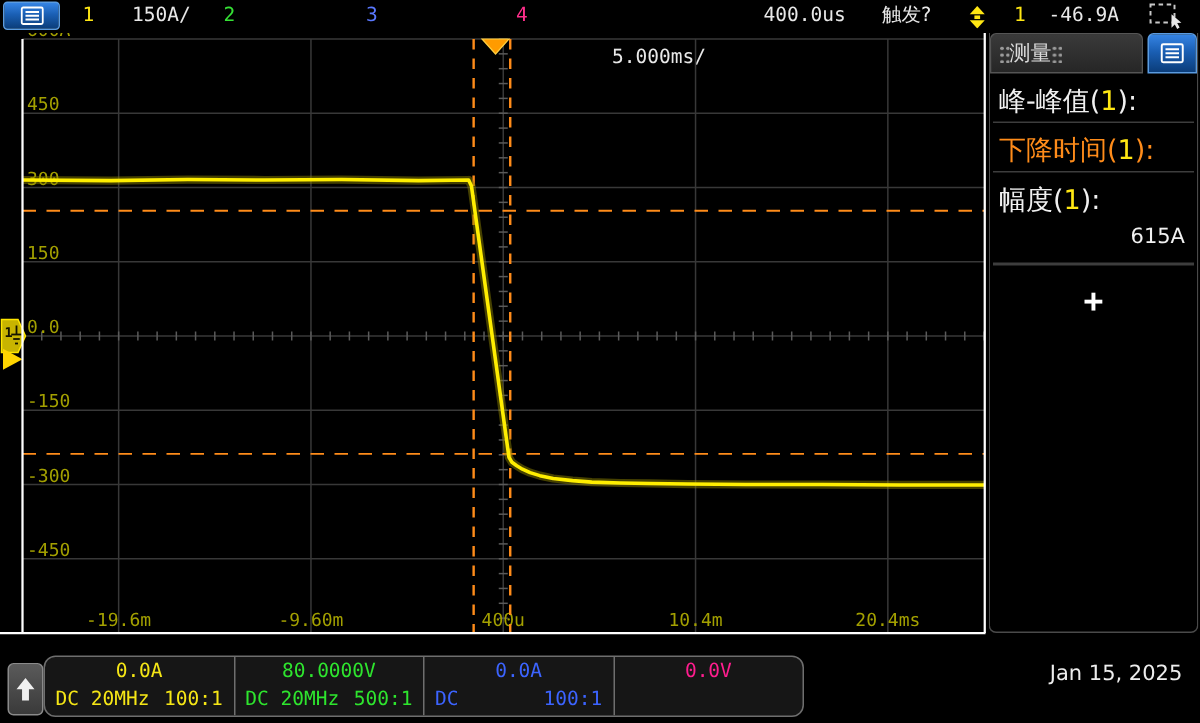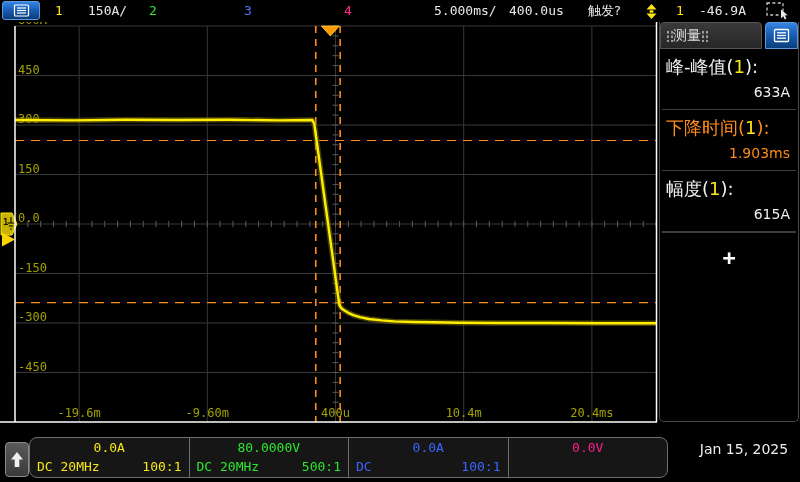--- a/index.html
+++ b/index.html
@@ -44,21 +44,21 @@
   .mrow.hl { color:#ff8c1a; }
   .sep { border-top:1px solid #3d3d3d; margin:0 2px; }
   .plusbtn { color:#fff; font-size:22px; font-weight:bold; text-align:center;
              margin-top:12px; cursor:pointer; }
 
   
   #bottombar { position:absolute; left:0; top:432px; width:800px; height:50px; background:#000; }
   .upbtn { position:absolute; left:5px; top:10px; width:24px; height:35px;
            background:linear-gradient(#5a5a5a,#3a3a3a); border:1px solid #8a8a8a;
            border-radius:4px; display:flex; align-items:center; justify-content:center; cursor:pointer; }
-  #chgroup { position:absolute; left:29px; top:5px; width:639px; height:41px;
+  #chgroup { position:absolute; left:29px; top:5px; width:507px; height:41px;
              border:1px solid #6e6e6e; border-radius:8px; background:#161616;
              display:flex; overflow:hidden; }
   .chbox { flex:1; padding:2px 7px 3px 7px; display:flex; flex-direction:column;
            justify-content:space-between; cursor:pointer; }
   .chbox + .chbox { border-left:1px solid #6e6e6e; }
   .chv { text-align:center; font-size:13px; }
   .chmeta { display:flex; justify-content:space-between; font-size:13px; }
   #clock { position:absolute; left:688px; top:8px; width:112px; text-align:center;
            color:#ededed; font-size:14px; line-height:18px; font-family:"DejaVu Sans",sans-serif; }
 </style>
@@ -72,21 +72,21 @@
       <line x1="4" y1="4" x2="13" y2="4" stroke="#fff" stroke-width="1.2"></line>
       <line x1="4" y1="6.5" x2="13" y2="6.5" stroke="#fff" stroke-width="1.2"></line>
       <line x1="4" y1="9" x2="13" y2="9" stroke="#fff" stroke-width="1.2"></line>
     </svg>
   </div>
   <span class="yel" style="left:55px;">1</span>
   <span class="wht" style="left:88px;">150A/</span>
   <span class="grn" style="left:149px;">2</span>
   <span class="blu" style="left:244px;">3</span>
   <span class="mag" style="left:344px;">4</span>
-  <span class="wht" style="left:434px;">5.000ms/</span>
+  <span class="wht" style="left:408px;margin-top:28px;">5.000ms/</span>
   <span class="wht" style="left:509px;">400.0us</span>
   <span class="wht" style="left:588px;font-family:'DejaVu Sans',sans-serif;">触发?</span>
   <span style="left:646px;top:4px;">
     <svg width="11" height="15" viewBox="0 0 11 15">
       <polygon points="5.5,0 10.5,5.5 0.5,5.5" fill="#ffe713"></polygon>
       <rect x="3.6" y="6.3" width="3.8" height="2.4" fill="#ffe713"></rect>
       <polygon points="0.5,9.5 10.5,9.5 5.5,15" fill="#ffe713"></polygon>
     </svg>
   </span>
   <span class="yel" style="left:676px;">1</span>
@@ -259,27 +259,25 @@
         <rect x="1.5" y="1.5" width="14" height="12" rx="1" fill="none" stroke="#fff" stroke-width="1.3"></rect>
         <line x1="4" y1="4.8" x2="13" y2="4.8" stroke="#fff" stroke-width="1.3"></line>
         <line x1="4" y1="7.5" x2="13" y2="7.5" stroke="#fff" stroke-width="1.3"></line>
         <line x1="4" y1="10.2" x2="13" y2="10.2" stroke="#fff" stroke-width="1.3"></line>
       </svg>
     </div>
   </div>
 
   <div class="mrow">
     <div class="mlabel"><span>峰-峰值(</span><span class="msrc">1</span><span>):</span></div>
-    <div class="mvalue">633A</div>
   </div>
   <div class="sep"></div>
 
   <div class="mrow hl">
     <div class="mlabel"><span>下降时间(</span><span class="msrc">1</span><span>):</span></div>
-    <div class="mvalue">1.903ms</div>
   </div>
   <div class="sep"></div>
 
   <div class="mrow">
     <div class="mlabel"><span>幅度(</span><span class="msrc">1</span><span>):</span></div>
     <div class="mvalue">615A</div>
   </div>
   <div class="sep"></div>
 
   <div class="sep"></div>

